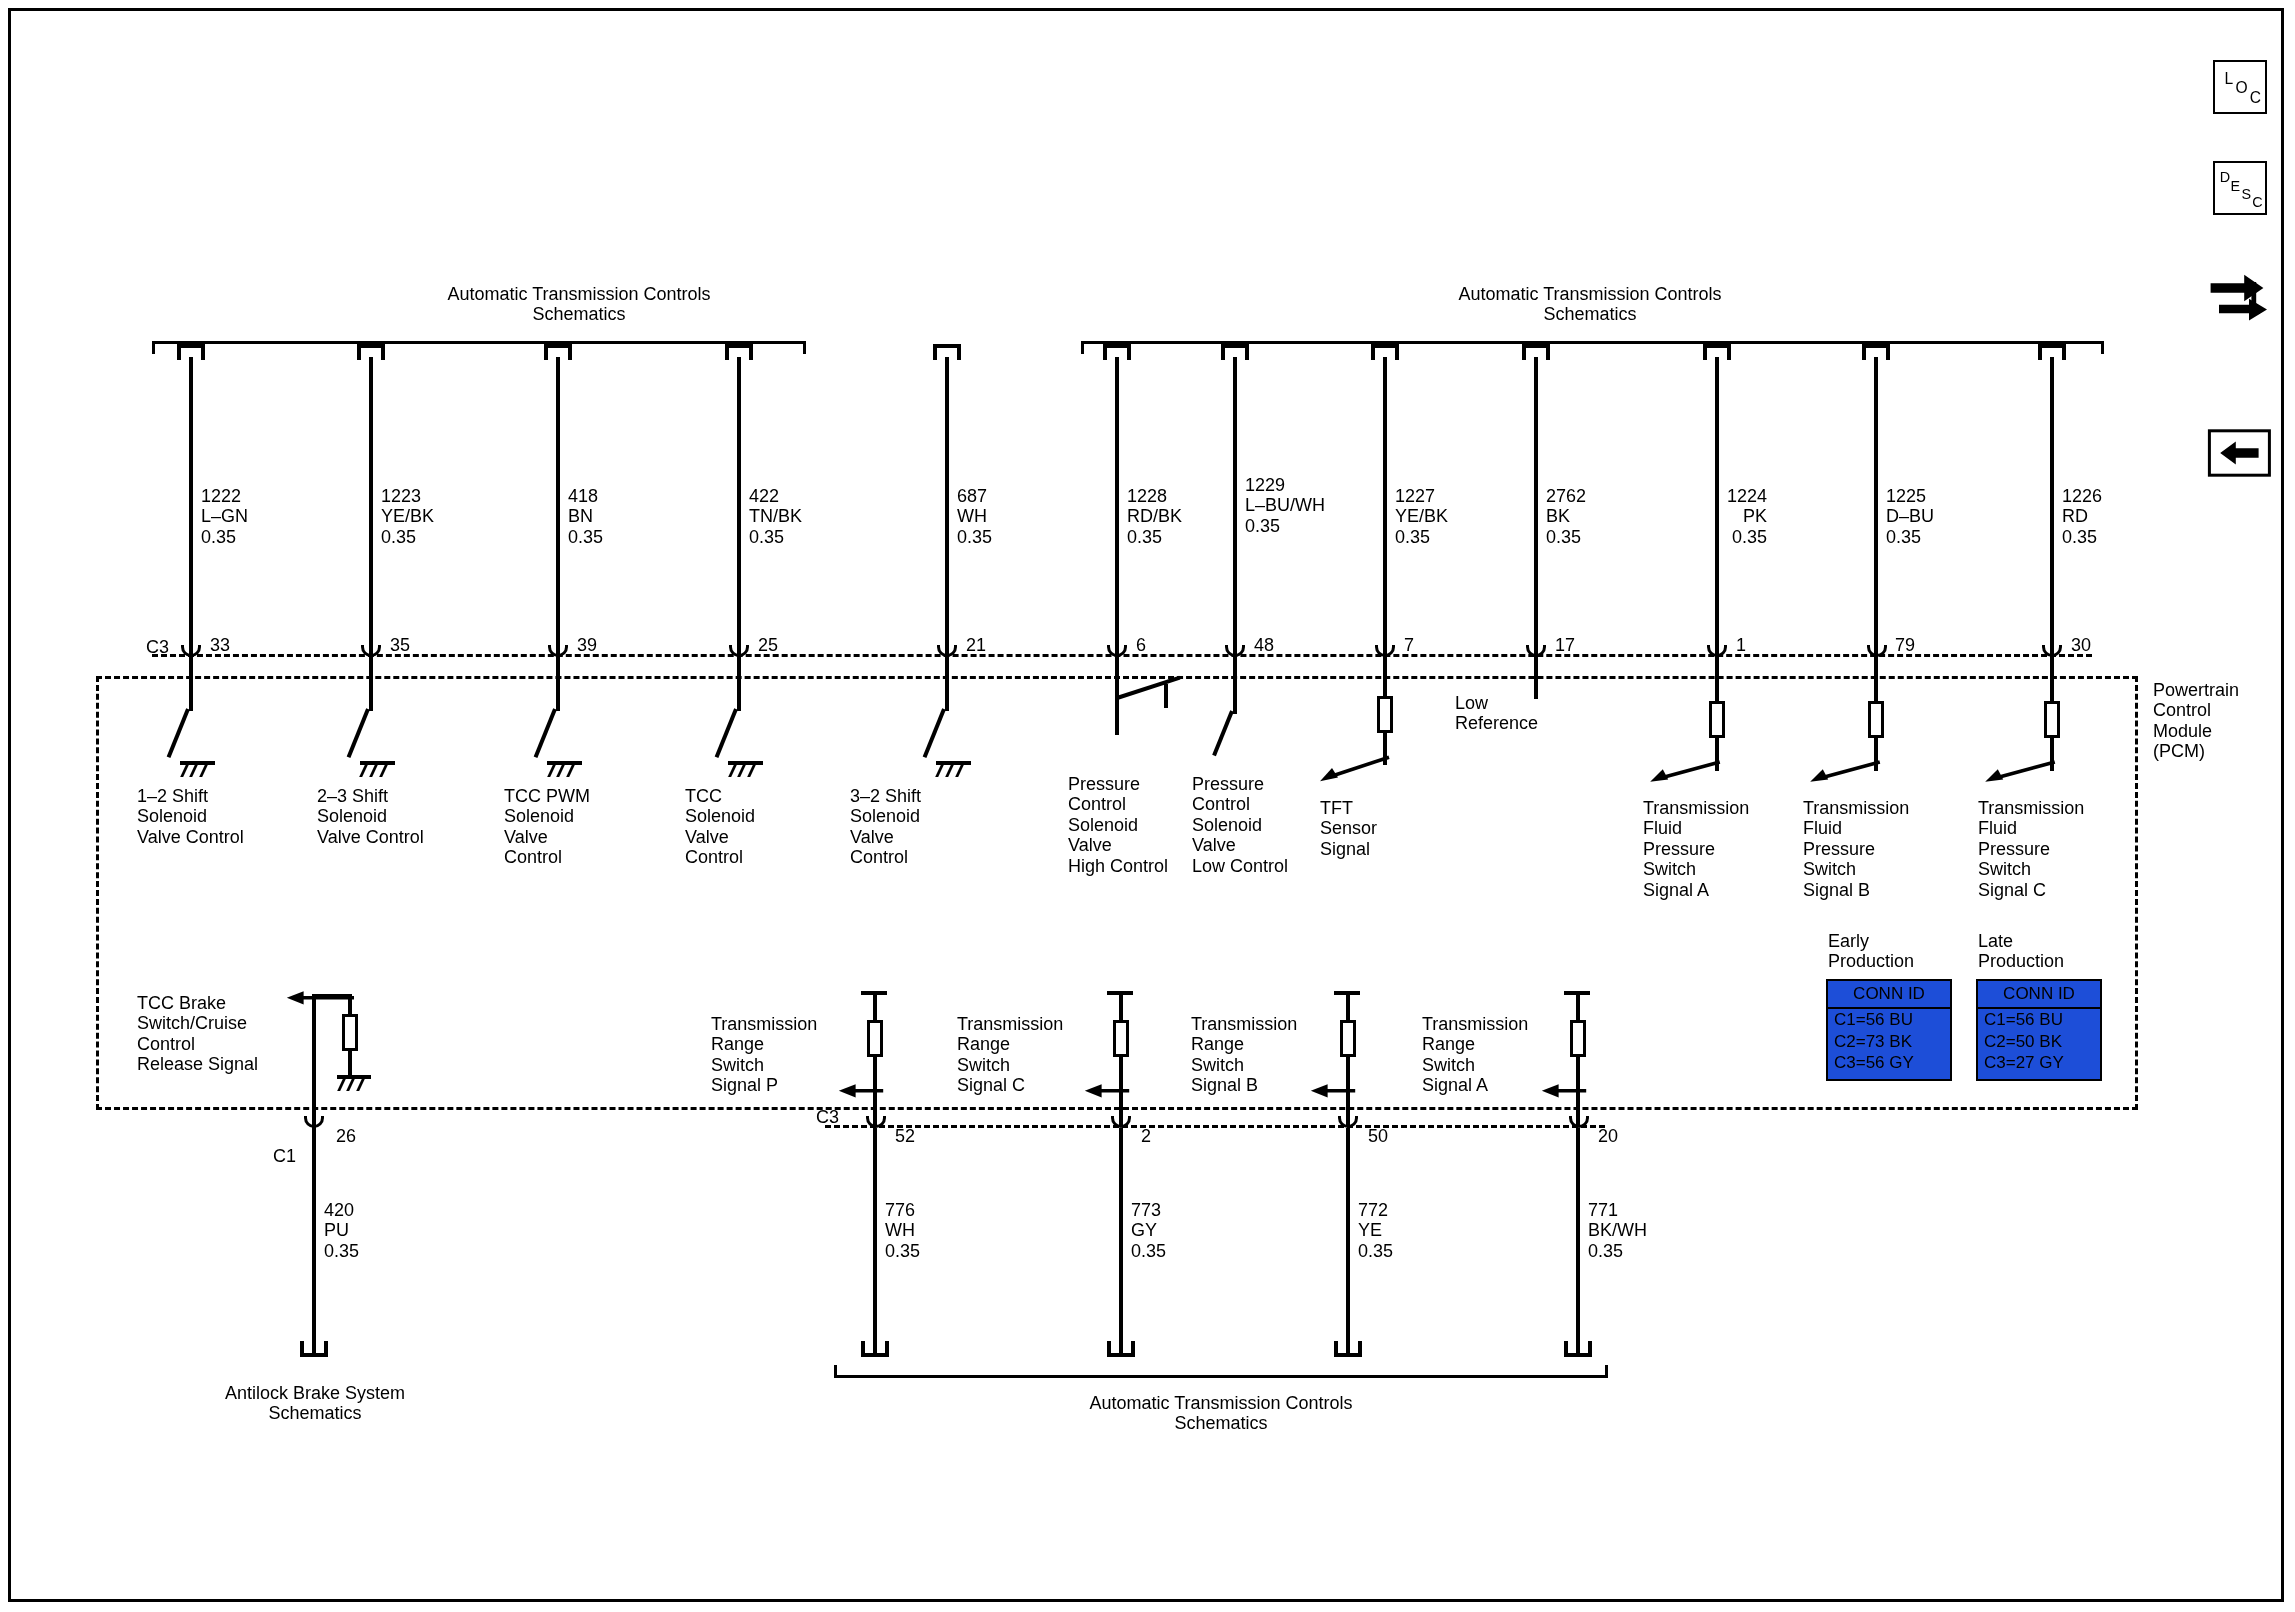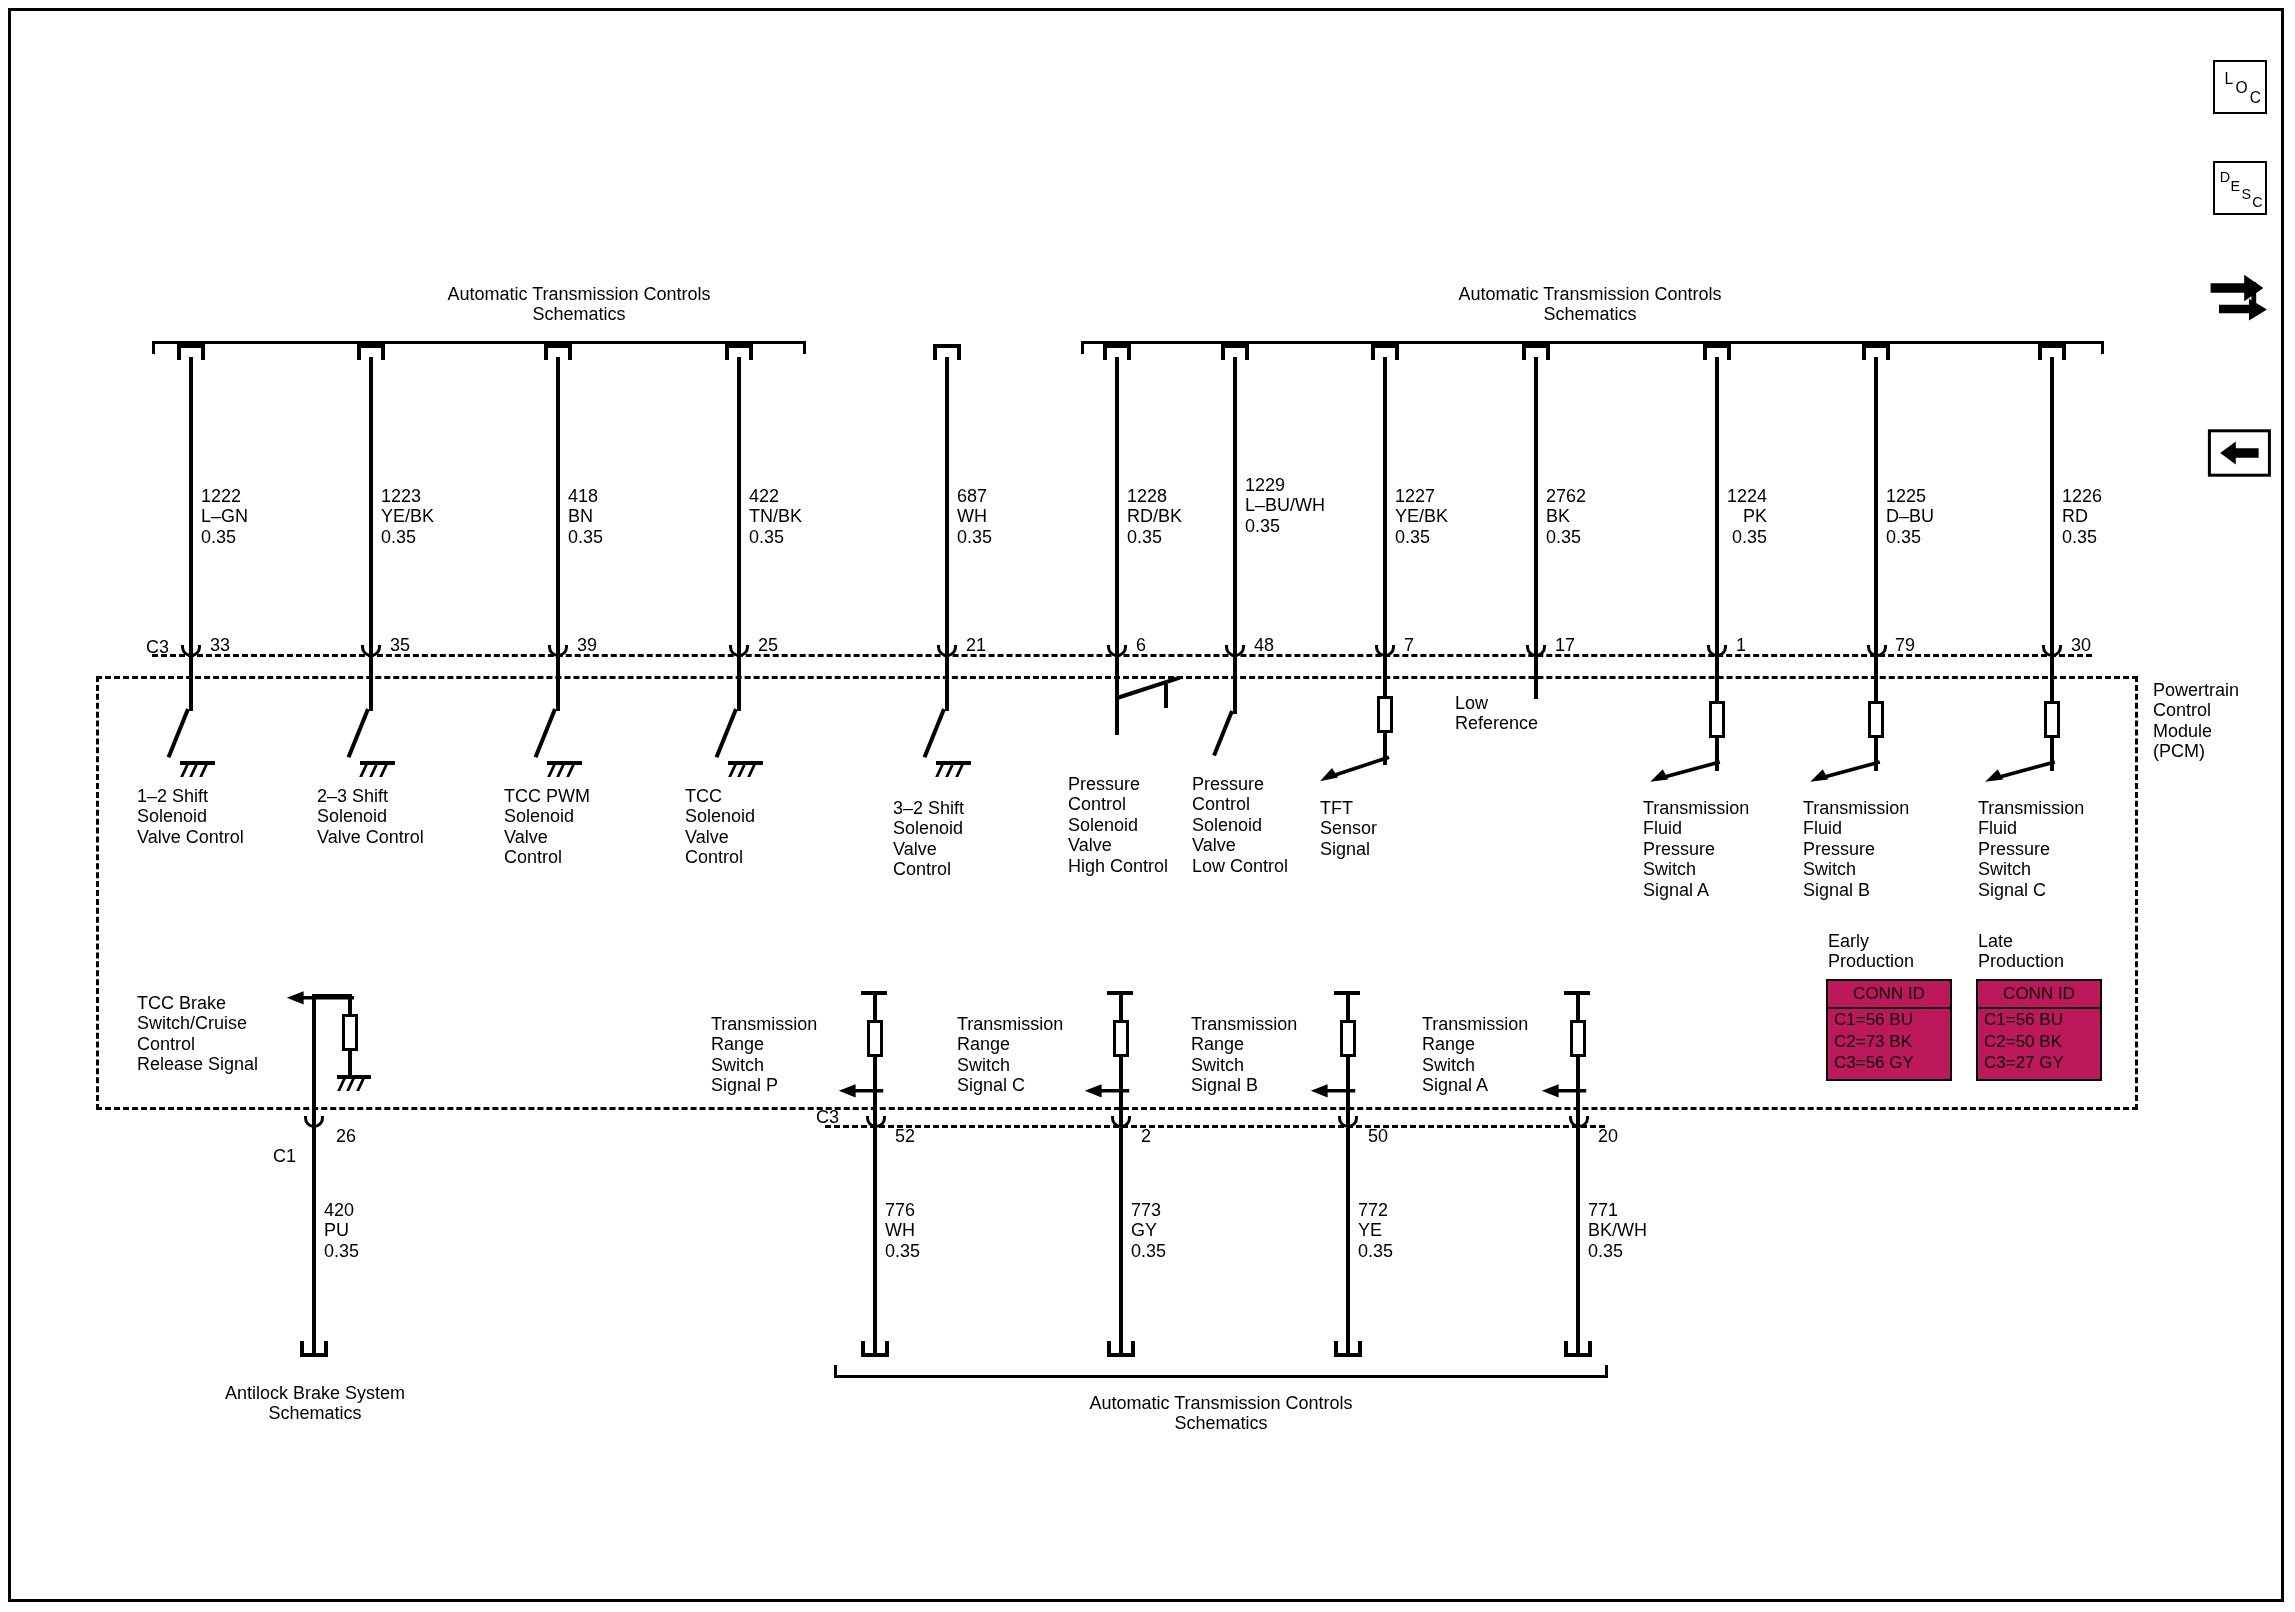--- a/index.html
+++ b/index.html
@@ -103,21 +103,21 @@
     width: 15.6px;
     height: 37px;
     border: 3.6px solid #000;
     box-sizing: border-box;
     background: #fff;
   }
   .conn-table {
     position: absolute;
     border: 2.4px solid #000;
     box-sizing: border-box;
-    background: #be185d;
+    background: #1d4ed8;
   }
   .conn-head {
     text-align: center;
     font-size: 17px;
     line-height: 26px;
     border-bottom: 2.4px solid #000;
   }
   .conn-line {
     font-size: 17px;
     line-height: 21.6px;
@@ -215,21 +215,21 @@
   <div class="vline" style="left:945px; top:357px; height:300px;"></div>
   <div class="lbl" style="left:957px; top:486px;"><span>687</span><br><span>WH</span><br><span>0.35</span></div>
   <div class="pin" style="left:937px; top:645px;"></div>
   <div class="lbl" style="left:966px; top:635px;">21</div>
   <div class="vline" style="left:945px; top:657px; height:54px;"></div>
   <div style="position:absolute; left:942px; top:709px; width:4.2px; height:52px; background:#000; transform:rotate(22deg); transform-origin:top center;"></div>
   <div class="hline" style="left:936px; top:761px; width:35px;"></div>
   <div style="position:absolute;left:939px;top:761px;width:3px;height:15.6px;background:#000;transform:skewX(-25deg);"></div>
   <div style="position:absolute;left:949px;top:761px;width:3px;height:15.6px;background:#000;transform:skewX(-25deg);"></div>
   <div style="position:absolute;left:959px;top:761px;width:3px;height:15.6px;background:#000;transform:skewX(-25deg);"></div>
-  <div class="lbl" style="left:893px; top:786px;margin-top:12px;">3–2 Shift<br>Solenoid<br>Valve<br>Control</div>
+  <div class="lbl" style="left:850px; top:786px;">3–2 Shift<br>Solenoid<br>Valve<br>Control</div>
 
   <div class="cup" style="left:1103px; top:344px;"></div>
   <div class="vline" style="left:1115px; top:357px; height:300px;"></div>
   <div class="lbl" style="left:1127px; top:486px;"><span>1228</span><br><span>RD/BK</span><br><span>0.35</span></div>
   <div class="pin" style="left:1107px; top:645px;"></div>
   <div class="lbl" style="left:1136px; top:635px;">6</div>
   <div class="vline" style="left:1115px; top:657px; height:78px;"></div>
   <div style="position:absolute; left:1117px; top:696px; width:66px; height:3.6px; background:#000; transform:rotate(-18deg); transform-origin:left center;"></div>
   <div class="vline" style="left:1164px; top:684px; height:24px;"></div>
   <div class="lbl" style="left:1068px; top:774px;">Pressure<br>Control<br>Solenoid<br>Valve<br>High Control</div>

